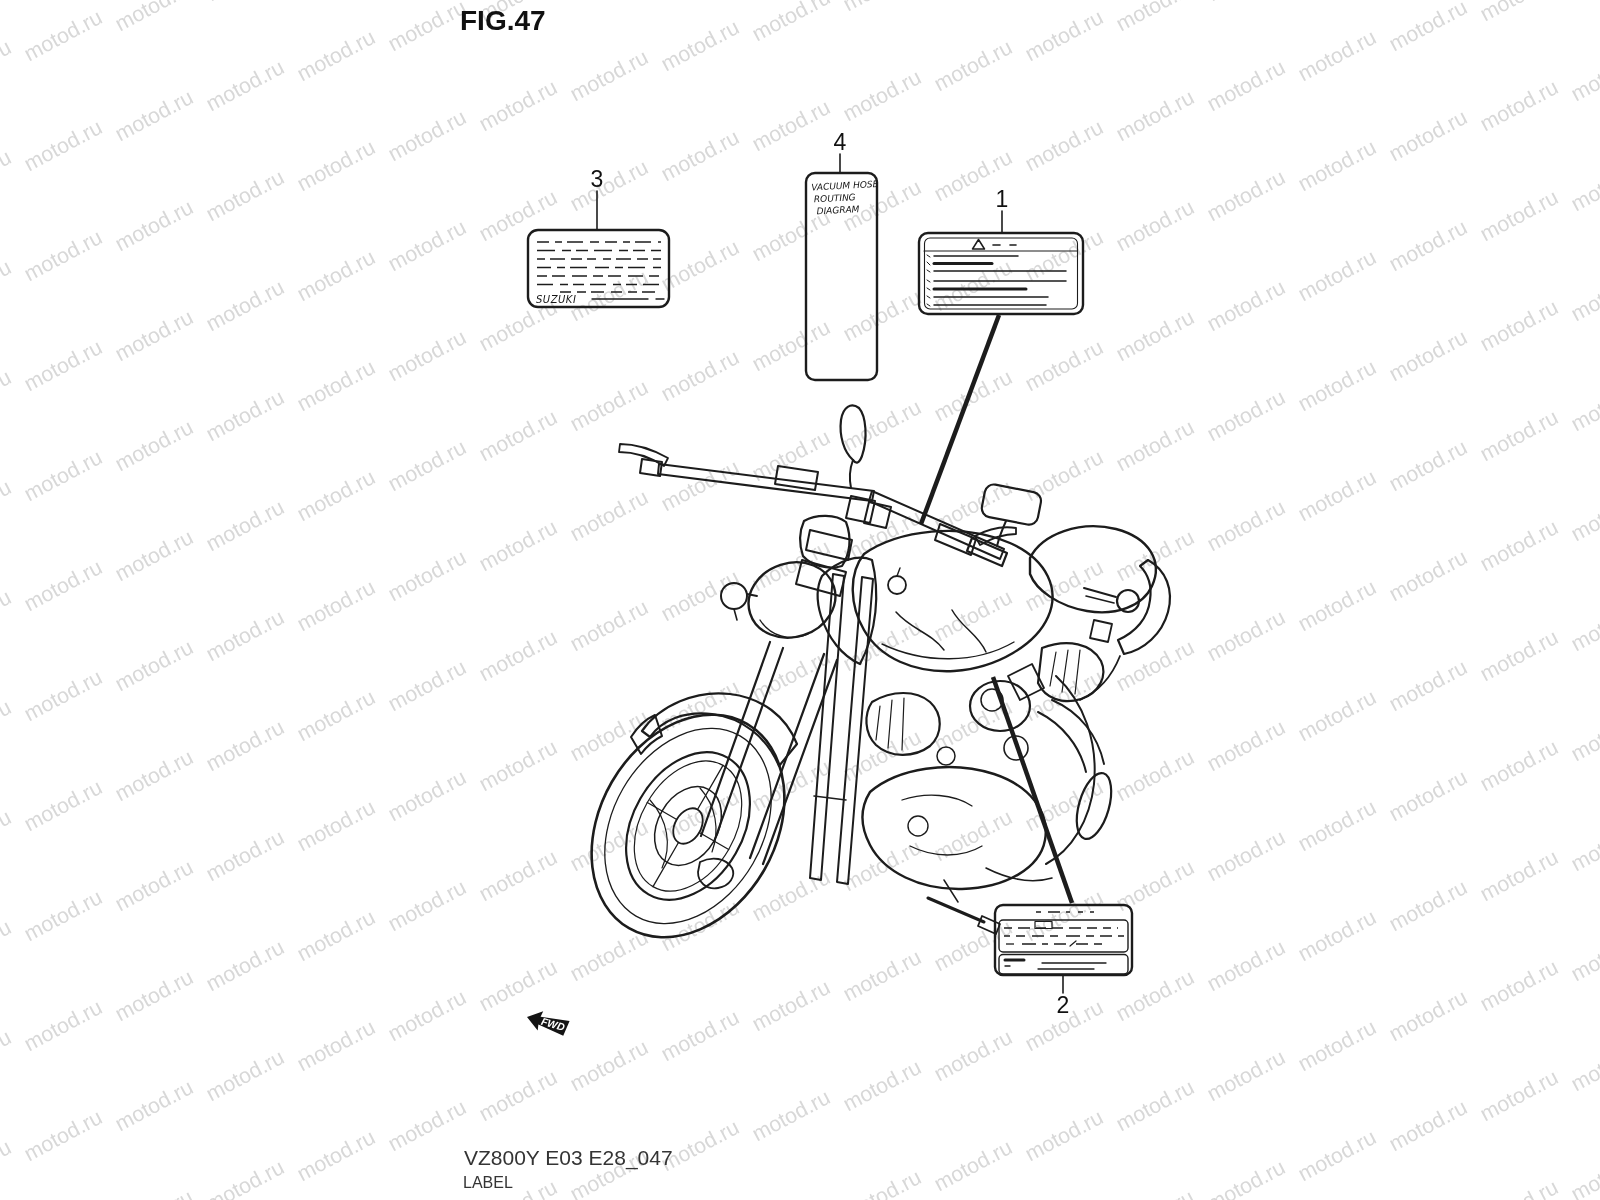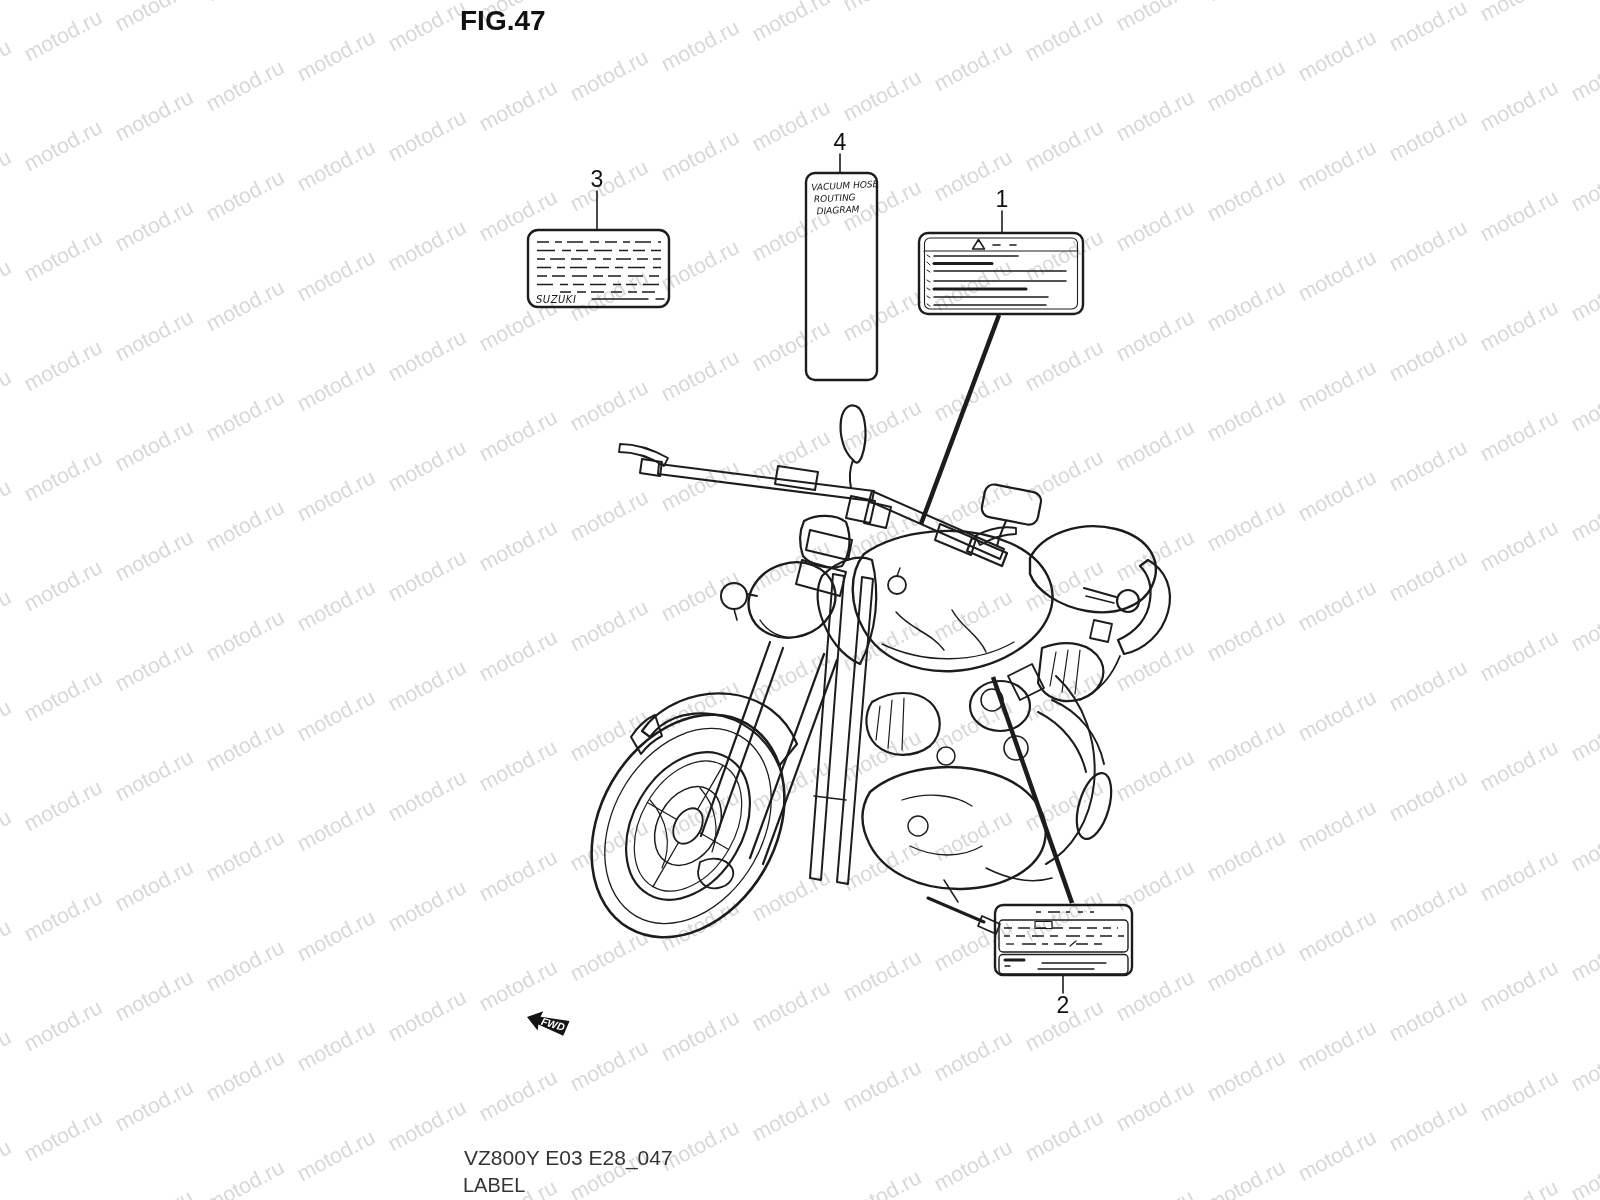--- a/index.html
+++ b/index.html
@@ -9,21 +9,21 @@
   .wm{position:absolute;font-family:"Liberation Sans",sans-serif;font-size:21.5px;
       white-space:nowrap;transform:rotate(-28deg);transform-origin:0 0;user-select:none;}
   #art{position:absolute;left:0;top:0;z-index:2;}
   .ln{stroke:#1c1c1c;fill:none;stroke-linecap:round;stroke-linejoin:round;}
   .flat{stroke-linecap:butt;}
   .num{font-family:"Liberation Sans",sans-serif;font-size:23px;fill:#111;}
   .scrawl{font-family:"DejaVu Sans",sans-serif;font-style:italic;fill:#161616;}
   .hdr{position:absolute;z-index:3;color:#111;}
   #fig-title{left:460px;top:5px;font-size:28px;font-weight:bold;letter-spacing:0px;}
   #part-code{left:464px;top:1146px;font-size:21px;color:#343434;}
-  #fig-caption{left:463px;top:1174px;font-size:20px;color:#343434;}
+  #fig-caption{left:463px;top:1174px;font-size:16px;color:#343434;}
 </style>
 </head>
 <body>
 
 <div id="stage">
   <div id="watermarks">
       <span class="wm" style="left: -71px; top: 75px; color: rgb(216, 216, 216);">motod.ru</span>
       <span class="wm" style="left: -71px; top: 185px; color: rgb(216, 216, 216);">motod.ru</span>
       <span class="wm" style="left: -71px; top: 295px; color: rgb(216, 216, 216);">motod.ru</span>
       <span class="wm" style="left: -71px; top: 405px; color: rgb(216, 216, 216);">motod.ru</span>

